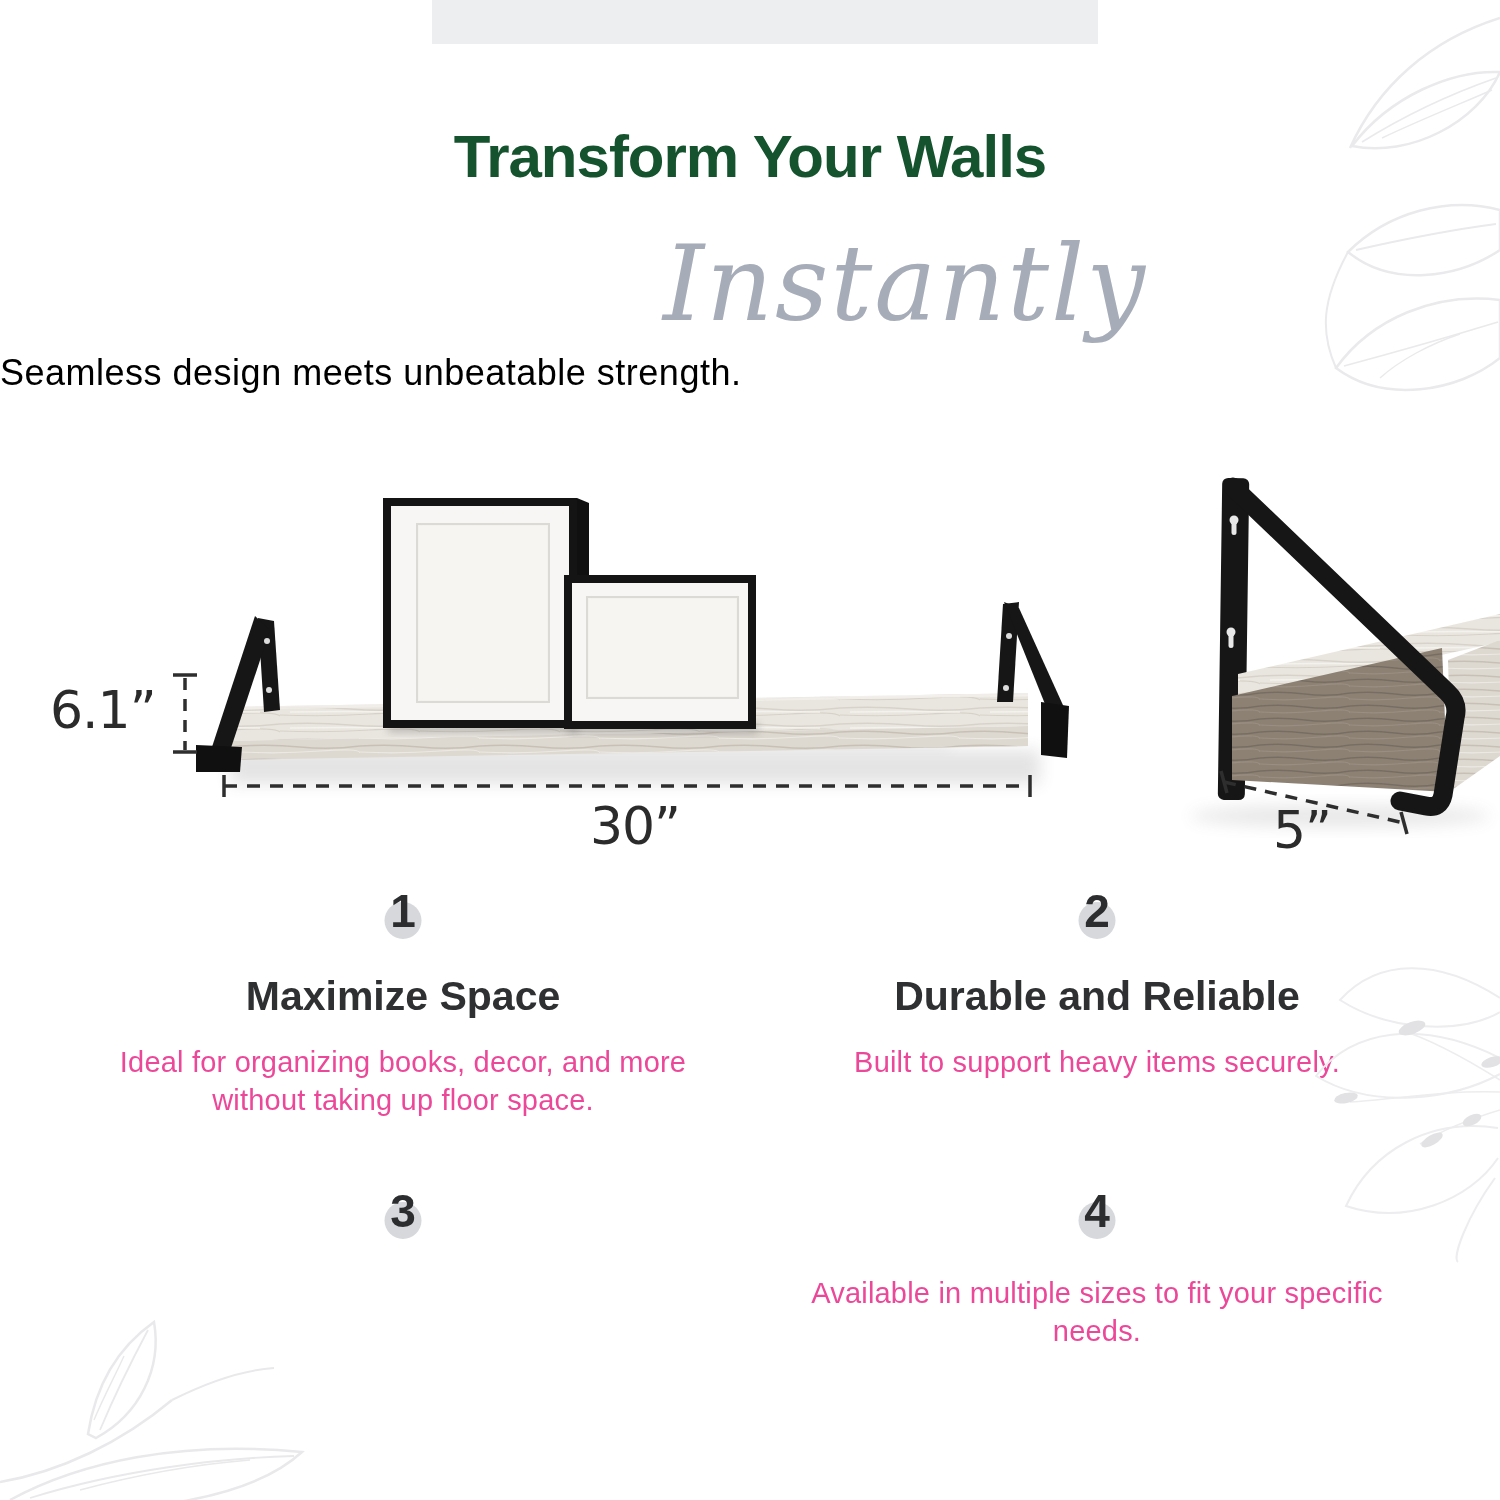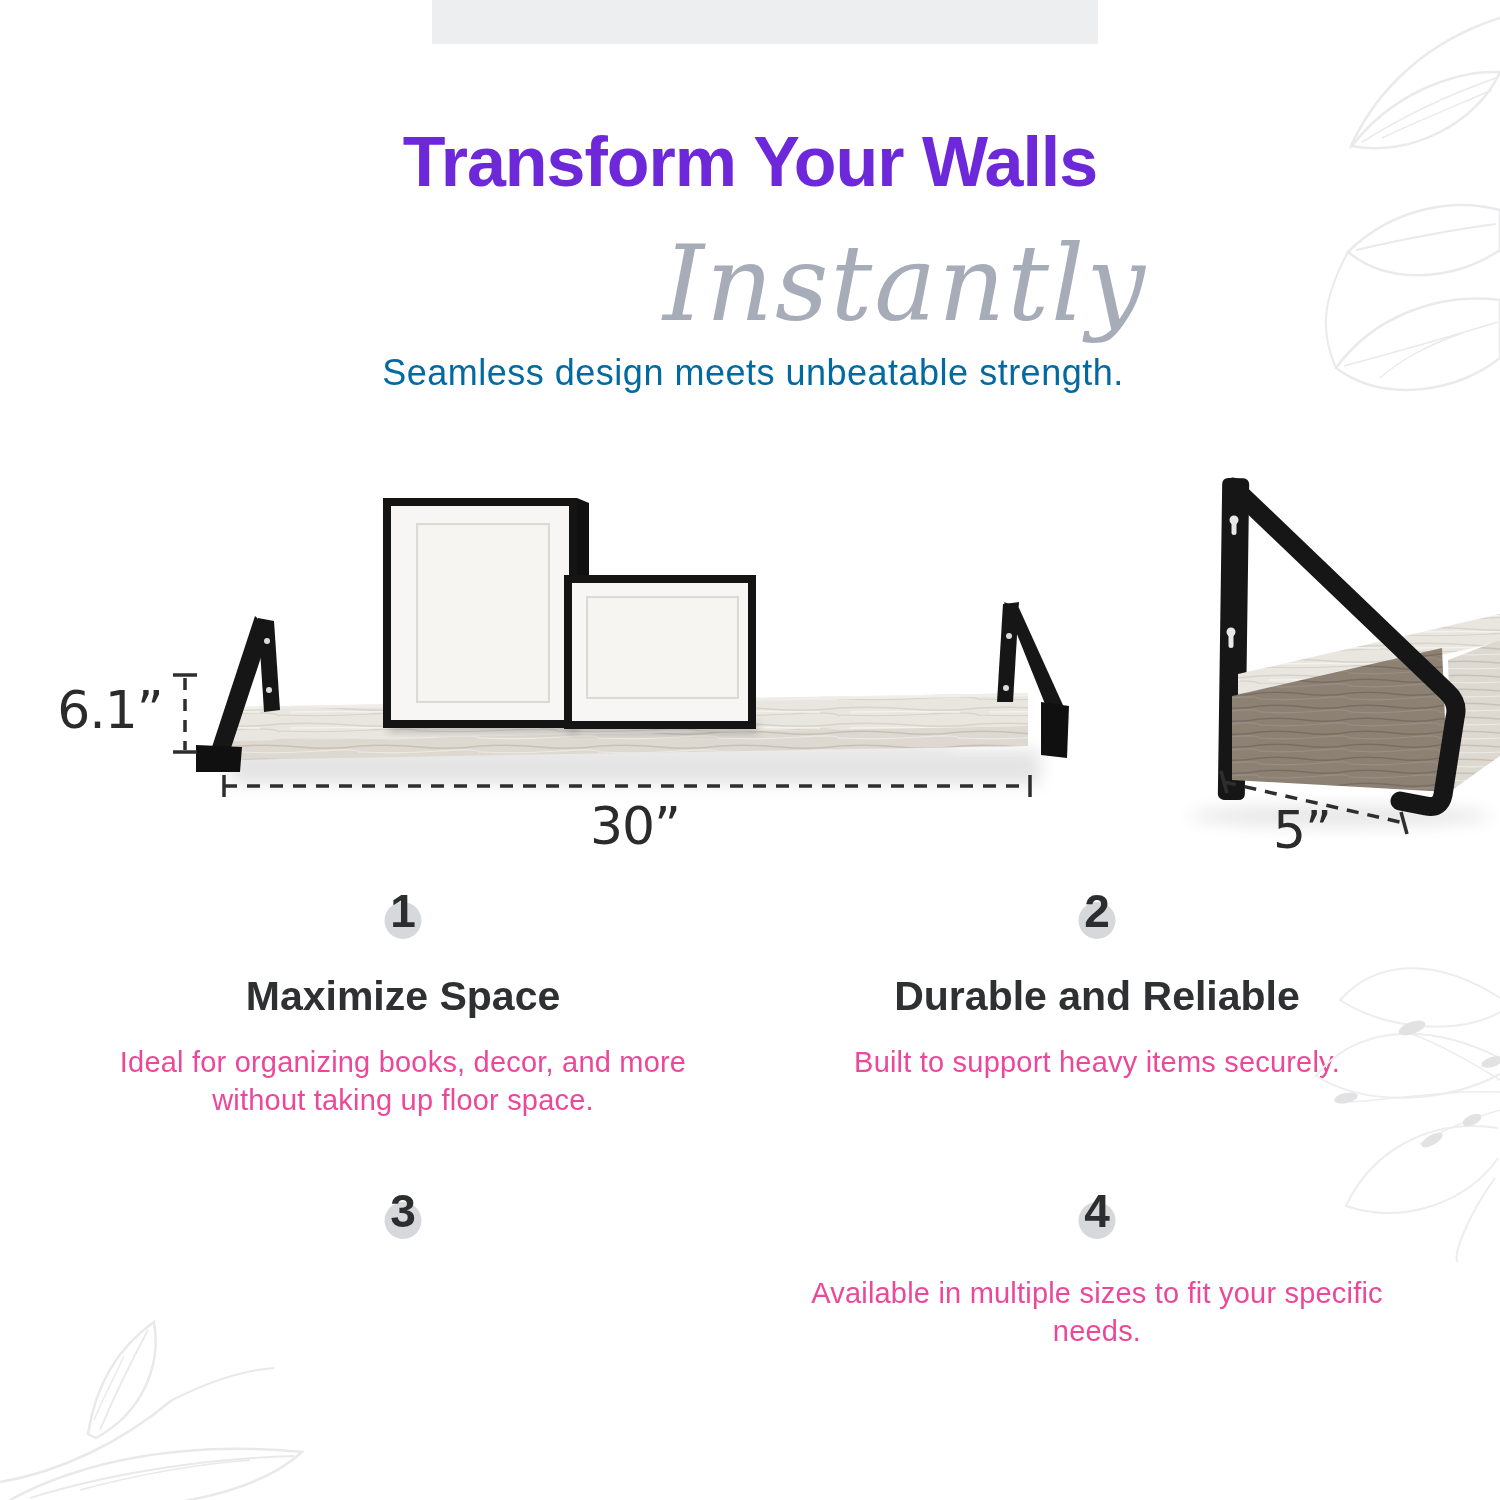--- a/index.html
+++ b/index.html
@@ -2,33 +2,33 @@
 <html><head>
 <meta charset="utf-8">
 <style>
   html,body{margin:0;padding:0;background:#ffffff;}
   .canvas{position:relative;width:1500px;height:1500px;background:#ffffff;overflow:hidden;
           font-family:"Liberation Sans",sans-serif;}
 
   
   .top-bar{position:absolute;left:432px;top:0;width:666px;height:44px;background:#eceef0;}
   .headline{position:absolute;left:0;right:0;top:124px;text-align:center;
-            font-size:70px;font-weight:700;letter-spacing:-1px;color:#6d28d9;line-height:1.1;}
+            font-size:60px;font-weight:700;letter-spacing:-1px;color:#14532d;line-height:1.1;}
   .script-word{position:absolute;left:0;right:0;top:222px;text-align:center;
                transform:translateX(155px);
                font-family:"DejaVu Serif",serif;font-style:italic;font-weight:400;
                font-size:104px;color:#a7adb8;line-height:1.2;letter-spacing:2px;}
-  .subtitle{position:absolute;left:0;right:0;top:352px;text-align:center;
-            font-size:36px;color:#0369a1;letter-spacing:0.5px;padding-left:6px;}
+  .subtitle{position:absolute;left:0;right:0;top:352px;
+            font-size:36px;color:#000000;letter-spacing:0.5px;}
 
   
   .scene{position:absolute;left:0;top:440px;width:1500px;height:440px;}
   .dim-label{position:absolute;font-family:"DejaVu Sans",sans-serif;color:#2b2b2b;
              font-size:52px;letter-spacing:-1px;line-height:1;}
-  .dim-height{left:50px;top:684px;width:120px;text-align:center;}
+  .dim-height{left:50px;top:684px;width:120px;text-align:left;}
   .dim-width{left:555px;top:800px;width:160px;text-align:center;}
   .dim-depth{left:1242px;top:804px;width:120px;text-align:center;}
 
   
   .feature{position:absolute;width:636px;text-align:center;}
   .f1{left:85px;top:888px;}
   .f2{left:779px;top:888px;}
   .f3{left:85px;top:1188px;}
   .f4{left:779px;top:1188px;}
   .badge{position:relative;height:62px;}

